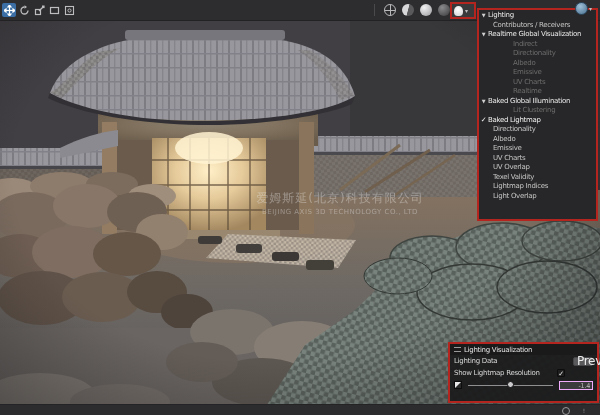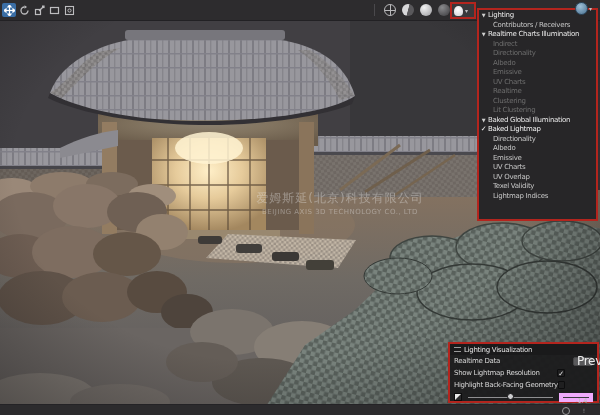--- a/index.html
+++ b/index.html
@@ -44,21 +44,21 @@
   
   .light-menu { position:absolute; left:477px; top:8px; width:121px; height:213px;
     background:#272628; border:2px solid #b3251e; z-index:30; padding:1px 0; overflow:hidden; }
   .menu-row { height:9.5px; line-height:9.5px; white-space:nowrap; display:flex; align-items:center;
     font-size:7px; letter-spacing:-.3px; overflow:hidden; }
   .menu-row .glyph { display:inline-block; width:9px; text-align:center; flex:0 0 9px; }
   .menu-row.header { color:#e9e9e9; }
   .menu-row.header .glyph { font-size:5px; color:#cfcfcf; }
   .menu-row.normal { color:#c6c6c6; }
   .menu-row.normal .lbl { padding-left:5px; }
-  .menu-row.disabled { color:#6d6d6d; }
+  .menu-row.disabled { color:#6d6d6d;margin-left:20px; }
   .menu-row.disabled .lbl { padding-left:5px; }
   .menu-row.checked { color:#f2f2f2; }
   .menu-row.checked .glyph { font-size:7px; color:#f2f2f2; }
 
   
   .viz-panel { position:absolute; left:448px; top:342px; width:151px; height:61px;
     background:rgba(28,28,29,.94); border:2px solid #b3251e; z-index:30;
     font-size:7px; letter-spacing:-.3px; color:#d6d6d6; }
   .viz-title { height:11px; display:flex; align-items:center; gap:3px; padding:0 4px;
     background:#1a1a1b; color:#e3e3e3; }
@@ -69,21 +69,21 @@
     color:#ededed; font-size:12px; display:flex; align-items:center; justify-content:flex-start;
     padding:0 3px; }
   .chk { width:8px; height:8px; background:#1f1f20; border:1px solid #0d0d0e; border-radius:1px;
     color:#e8e8e8; font-size:7px; line-height:8px; text-align:center; margin-right:28px; }
   .grad-ico { width:8px; height:8px; border:1px solid #0c0c0d;
     background:linear-gradient(135deg,#e9e9e9 48%,#2a2a2b 52%); }
   .slider { position:relative; flex:1; height:10px; margin:0 6px; }
   .slider .track { position:absolute; left:0; right:0; top:4.5px; height:1px; background:#8f8f91; }
   .slider .handle { position:absolute; left:46%; top:1px; width:7px; height:7px; border-radius:50%;
     background:#cdcdcf; border:1px solid #0f0f10; }
-  .slide-val { width:34px; height:9px; background:#3b3b3d; border:4px solid #f0abfc;
+  .slide-val { width:34px; height:9px; background:#3b3b3d; border:1px solid #f0abfc;
     color:#bdbdbd; font-size:6.5px; text-align:right; padding:0 2px; line-height:8px; }
 
   
   .statusbar { position:absolute; left:0; top:404px; width:600px; height:11px;
     background:#2c2b2d; border-top:1px solid #242326; z-index:20; }
   .st-ico { position:absolute; top:1.5px; width:8px; height:8px; color:#9a9a9c; font-size:6px;
     line-height:8px; text-align:center; }
   .st-ico.circ { border:1px solid #9a9a9c; border-radius:50%; }
 </style>
 </head>
@@ -307,21 +307,21 @@
         <div class="menu-row header">
           <span class="glyph">▼</span>
           <span class="lbl">Lighting</span>
         </div>
         <div class="menu-row normal">
           <span class="glyph"></span>
           <span class="lbl">Contributors / Receivers</span>
         </div>
         <div class="menu-row header">
           <span class="glyph">▼</span>
-          <span class="lbl">Realtime Charts Illumination</span>
+          <span class="lbl">Realtime Global Visualization</span>
         </div>
         <div class="menu-row disabled">
           <span class="glyph"></span>
           <span class="lbl">Indirect</span>
         </div>
         <div class="menu-row disabled">
           <span class="glyph"></span>
           <span class="lbl">Directionality</span>
         </div>
         <div class="menu-row disabled">
@@ -332,33 +332,29 @@
           <span class="glyph"></span>
           <span class="lbl">Emissive</span>
         </div>
         <div class="menu-row disabled">
           <span class="glyph"></span>
           <span class="lbl">UV Charts</span>
         </div>
         <div class="menu-row disabled">
           <span class="glyph"></span>
           <span class="lbl">Realtime</span>
-        </div>
-        <div class="menu-row disabled">
-          <span class="glyph"></span>
-          <span class="lbl">Clustering</span>
-        </div>
-        <div class="menu-row disabled">
-          <span class="glyph"></span>
-          <span class="lbl">Lit Clustering</span>
         </div>
         <div class="menu-row header">
           <span class="glyph">▼</span>
           <span class="lbl">Baked Global Illumination</span>
         </div>
+        <div class="menu-row disabled">
+          <span class="glyph"></span>
+          <span class="lbl">Lit Clustering</span>
+        </div>
         <div class="menu-row checked">
           <span class="glyph">✓</span>
           <span class="lbl">Baked Lightmap</span>
         </div>
         <div class="menu-row normal">
           <span class="glyph"></span>
           <span class="lbl">Directionality</span>
         </div>
         <div class="menu-row normal">
           <span class="glyph"></span>
@@ -376,43 +372,43 @@
           <span class="glyph"></span>
           <span class="lbl">UV Overlap</span>
         </div>
         <div class="menu-row normal">
           <span class="glyph"></span>
           <span class="lbl">Texel Validity</span>
         </div>
         <div class="menu-row normal">
           <span class="glyph"></span>
           <span class="lbl">Lightmap Indices</span>
+        </div>
+        <div class="menu-row normal">
+          <span class="glyph"></span>
+          <span class="lbl">Light Overlap</span>
         </div>
       </div>
   </div>
 
   <div class="viz-panel">
     <div class="viz-title">
       <span class="burger"></span>
       <span>Lighting Visualization</span>
     </div>
     <div class="viz-row">
-      <span class="rlabel">Realtime Data</span>
+      <span class="rlabel">Lighting Data</span>
       <span class="preview-btn">
         <span>Preview</span>
         <span>▾</span>
       </span>
     </div>
     <div class="viz-row">
       <span class="rlabel">Show Lightmap Resolution</span>
       <span class="chk">✓</span>
-    </div>
-    <div class="viz-row">
-      <span class="rlabel">Highlight Back-Facing Geometry</span>
-      <span class="chk"></span>
     </div>
     <div class="viz-row">
       <span class="grad-ico"></span>
       <span class="slider">
         <span class="track"></span>
         <span class="handle"></span>
       </span>
       <span class="slide-val">-1.4</span>
     </div>
   </div>

